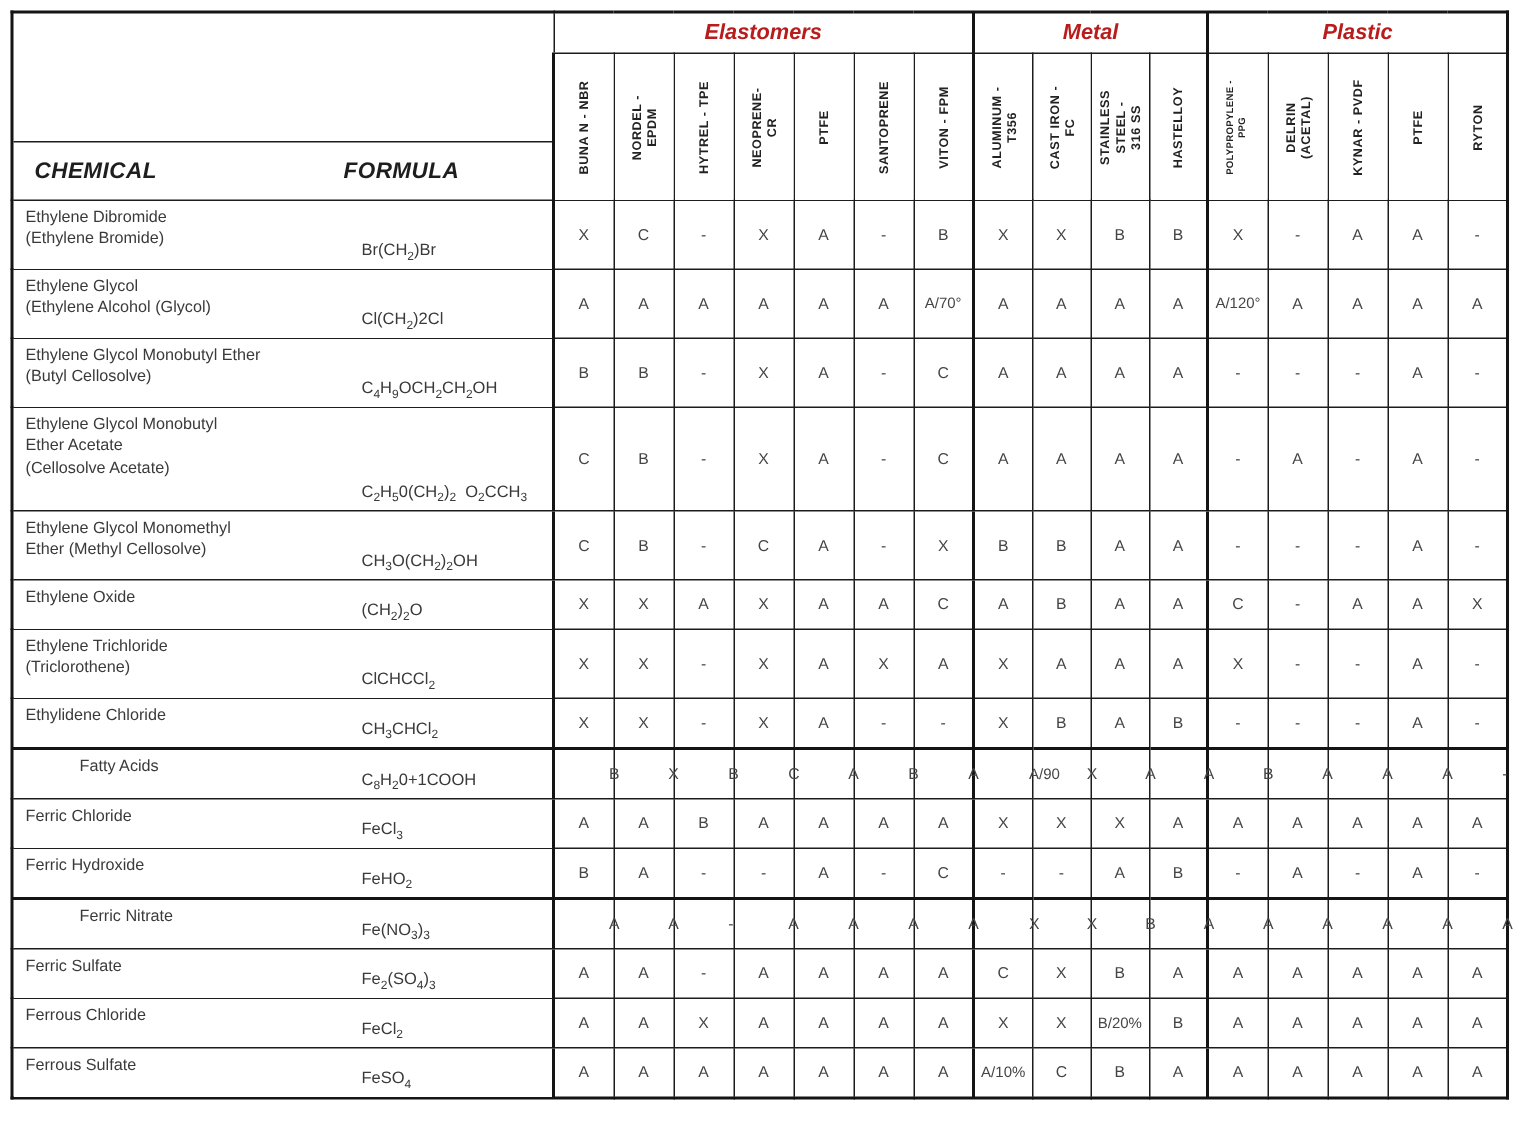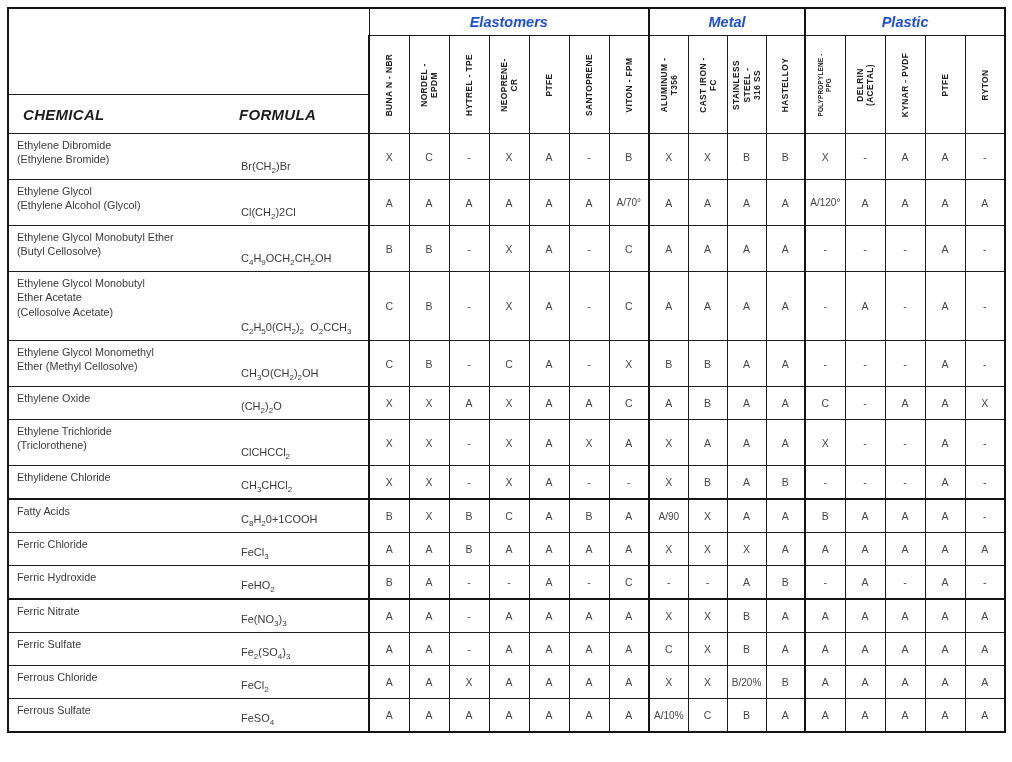--- a/index.html
+++ b/index.html
@@ -20,37 +20,37 @@
   }
   table.compat th, table.compat td{
     border:1.3px solid #1c1c1c;
     padding:0;
     background:#fff;
   }
   
   tr.grouprow th.group{
     height:26px;
     font-style:italic;font-weight:bold;
-    font-size:14.5px;color:#1d4ed8;
+    font-size:14.5px;color:#b91c1c;
     text-align:center;vertical-align:middle;margin-left:36px;
   }
   th.corner{vertical-align:bottom;}
   .corner-inner{display:flex;flex-direction:column;height:123px;}
   .corner-top{flex:1;}
   .corner-bottom{
     height:38px;border-top:1.4px solid #1c1c1c;
     position:relative;
   }
   .chem-h{
     position:absolute;top:50%;transform:translateY(-50%);
     font-style:italic;font-weight:bold;font-size:15px;color:#1e1e1e;
     letter-spacing:.3px;white-space:nowrap;
   }
   .chem-h.c1{left:14px;}
-  .chem-h.c2{left:230px;}
+  .chem-h.c2{left:220px;}
   tr.vheadrow th.vh{height:97px;position:relative;}
   .rot{
     position:absolute;left:50%;top:50%;
     width:93px;height:36px;
     transform:translate(-50%,-50%) rotate(-90deg);
     display:flex;align-items:center;justify-content:center;
     text-align:center;
     font-weight:bold;font-size:8.4px;line-height:1.25;
     letter-spacing:.4px;color:#222;
     white-space:pre-line;
@@ -68,21 +68,21 @@
   .formula{
     position:absolute;left:232px;bottom:4px;
     font-size:11px;color:#3a3a3a;white-space:pre;
   }
   .formula sub{font-size:8px;}
   td.rate{
     text-align:center;vertical-align:middle;
     font-size:10.5px;color:#454545;
   }
   td.rate.sm{font-size:10px;}
-  tr.thick-top td{border-top:2.4px solid #141414;}
+  tr.thick-top td{border-top:2.4px solid #141414;padding-left:36px;}
   
   .footer{
     position:absolute;left:7px;top:718px;width:998px;
     display:flex;justify-content:space-between;align-items:flex-start;
   }
   .fleft,.fright{
     font-size:12px;line-height:1.42;color:#333;
     white-space:pre-line;
   }
   .fright{text-align:right;}

